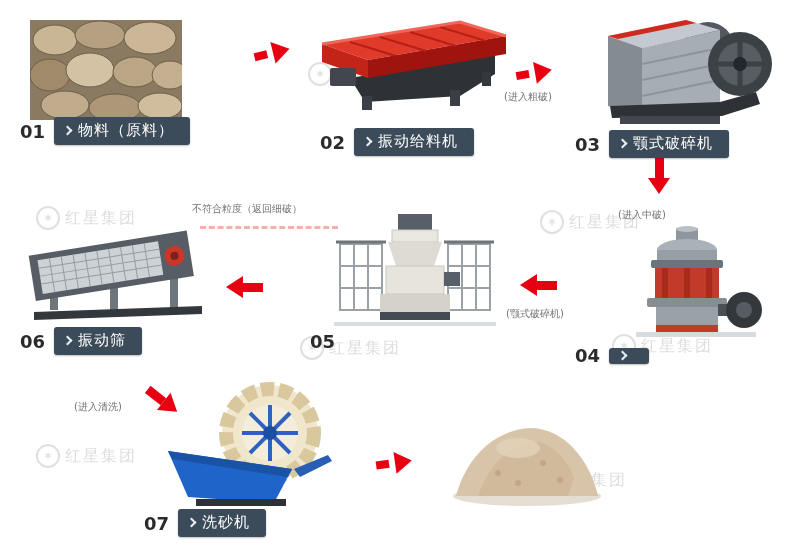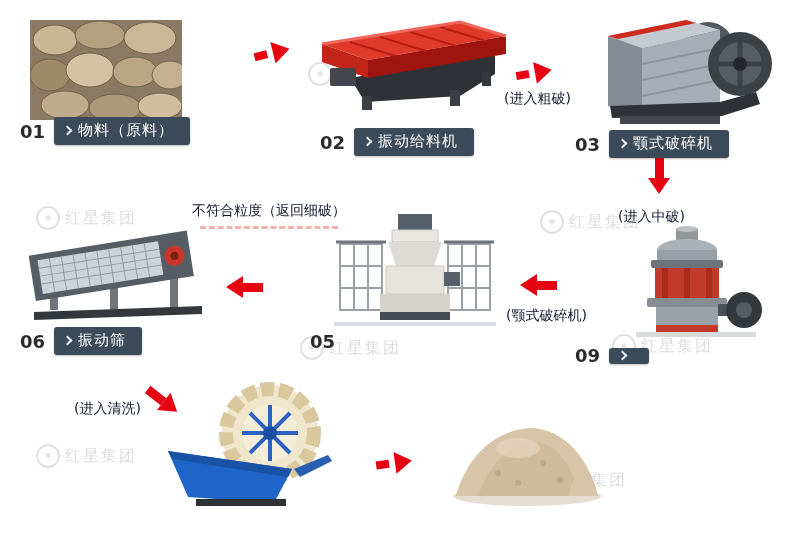--- a/index.html
+++ b/index.html
@@ -16,21 +16,21 @@
   
   .step-label { position:absolute; display:flex; align-items:center; gap:9px; z-index:2; }
   .step-num { font-size:18px; font-weight:bold; color:#2b2b2b; }
   .ribbon { background:#3c4b59; color:#ffffff; font-size:15px; letter-spacing:1px;
             padding:4px 16px 5px 10px; border-radius:3px; display:flex; align-items:center;
             white-space:nowrap; box-shadow:0 1px 2px rgba(0,0,0,.25); }
   .chev { width:7px; height:7px; border-top:2px solid #e7edf2; border-right:2px solid #e7edf2;
           transform:rotate(45deg); margin-right:7px; flex:0 0 auto; }
 
   
-  .note { position:absolute; color:#0f172a; font-size:14px; white-space:nowrap; z-index:2; }
+  .note { position:absolute; color:#737373; font-size:10px; white-space:nowrap; z-index:2; }
 
   
   .arrow { position:absolute; display:flex; align-items:center; z-index:2; }
   .a-seg  { width:13px; height:8px; background:#e60012; margin-right:6px; }
   .a-bar  { width:20px; height:9px; background:#e60012; }
   .a-head { width:0; height:0; border-left:17px solid #e60012;
             border-top:11px solid transparent; border-bottom:11px solid transparent; }
   .a-head-left { width:0; height:0; border-right:17px solid #e60012;
             border-top:11px solid transparent; border-bottom:11px solid transparent; }
   .arrow.down { flex-direction:column; }
@@ -293,29 +293,36 @@
       </span>
   </div>
   <div class="step-label" style="left:575px;top:130px">
     <span class="step-num">03</span>
     <span class="ribbon">
         <span class="chev"></span>
         <span>颚式破碎机</span>
       </span>
   </div>
   <div class="step-label" style="left:575px;top:345px">
-    <span class="step-num">09</span>
+    <span class="step-num">04</span>
     <span class="ribbon">
         <span class="chev"></span>
       </span>
   </div>
   <div class="step-label" style="left:310px;top:331px">
     <span class="step-num">05</span>
   </div>
   <div class="step-label" style="left:20px;top:327px">
     <span class="step-num">06</span>
     <span class="ribbon">
         <span class="chev"></span>
         <span>振动筛</span>
       </span>
   </div>
+  <div class="step-label" style="left:144px;top:509px">
+    <span class="step-num">07</span>
+    <span class="ribbon">
+        <span class="chev"></span>
+        <span>洗砂机</span>
+      </span>
+  </div>
 
 </div>
 
 </body></html>

